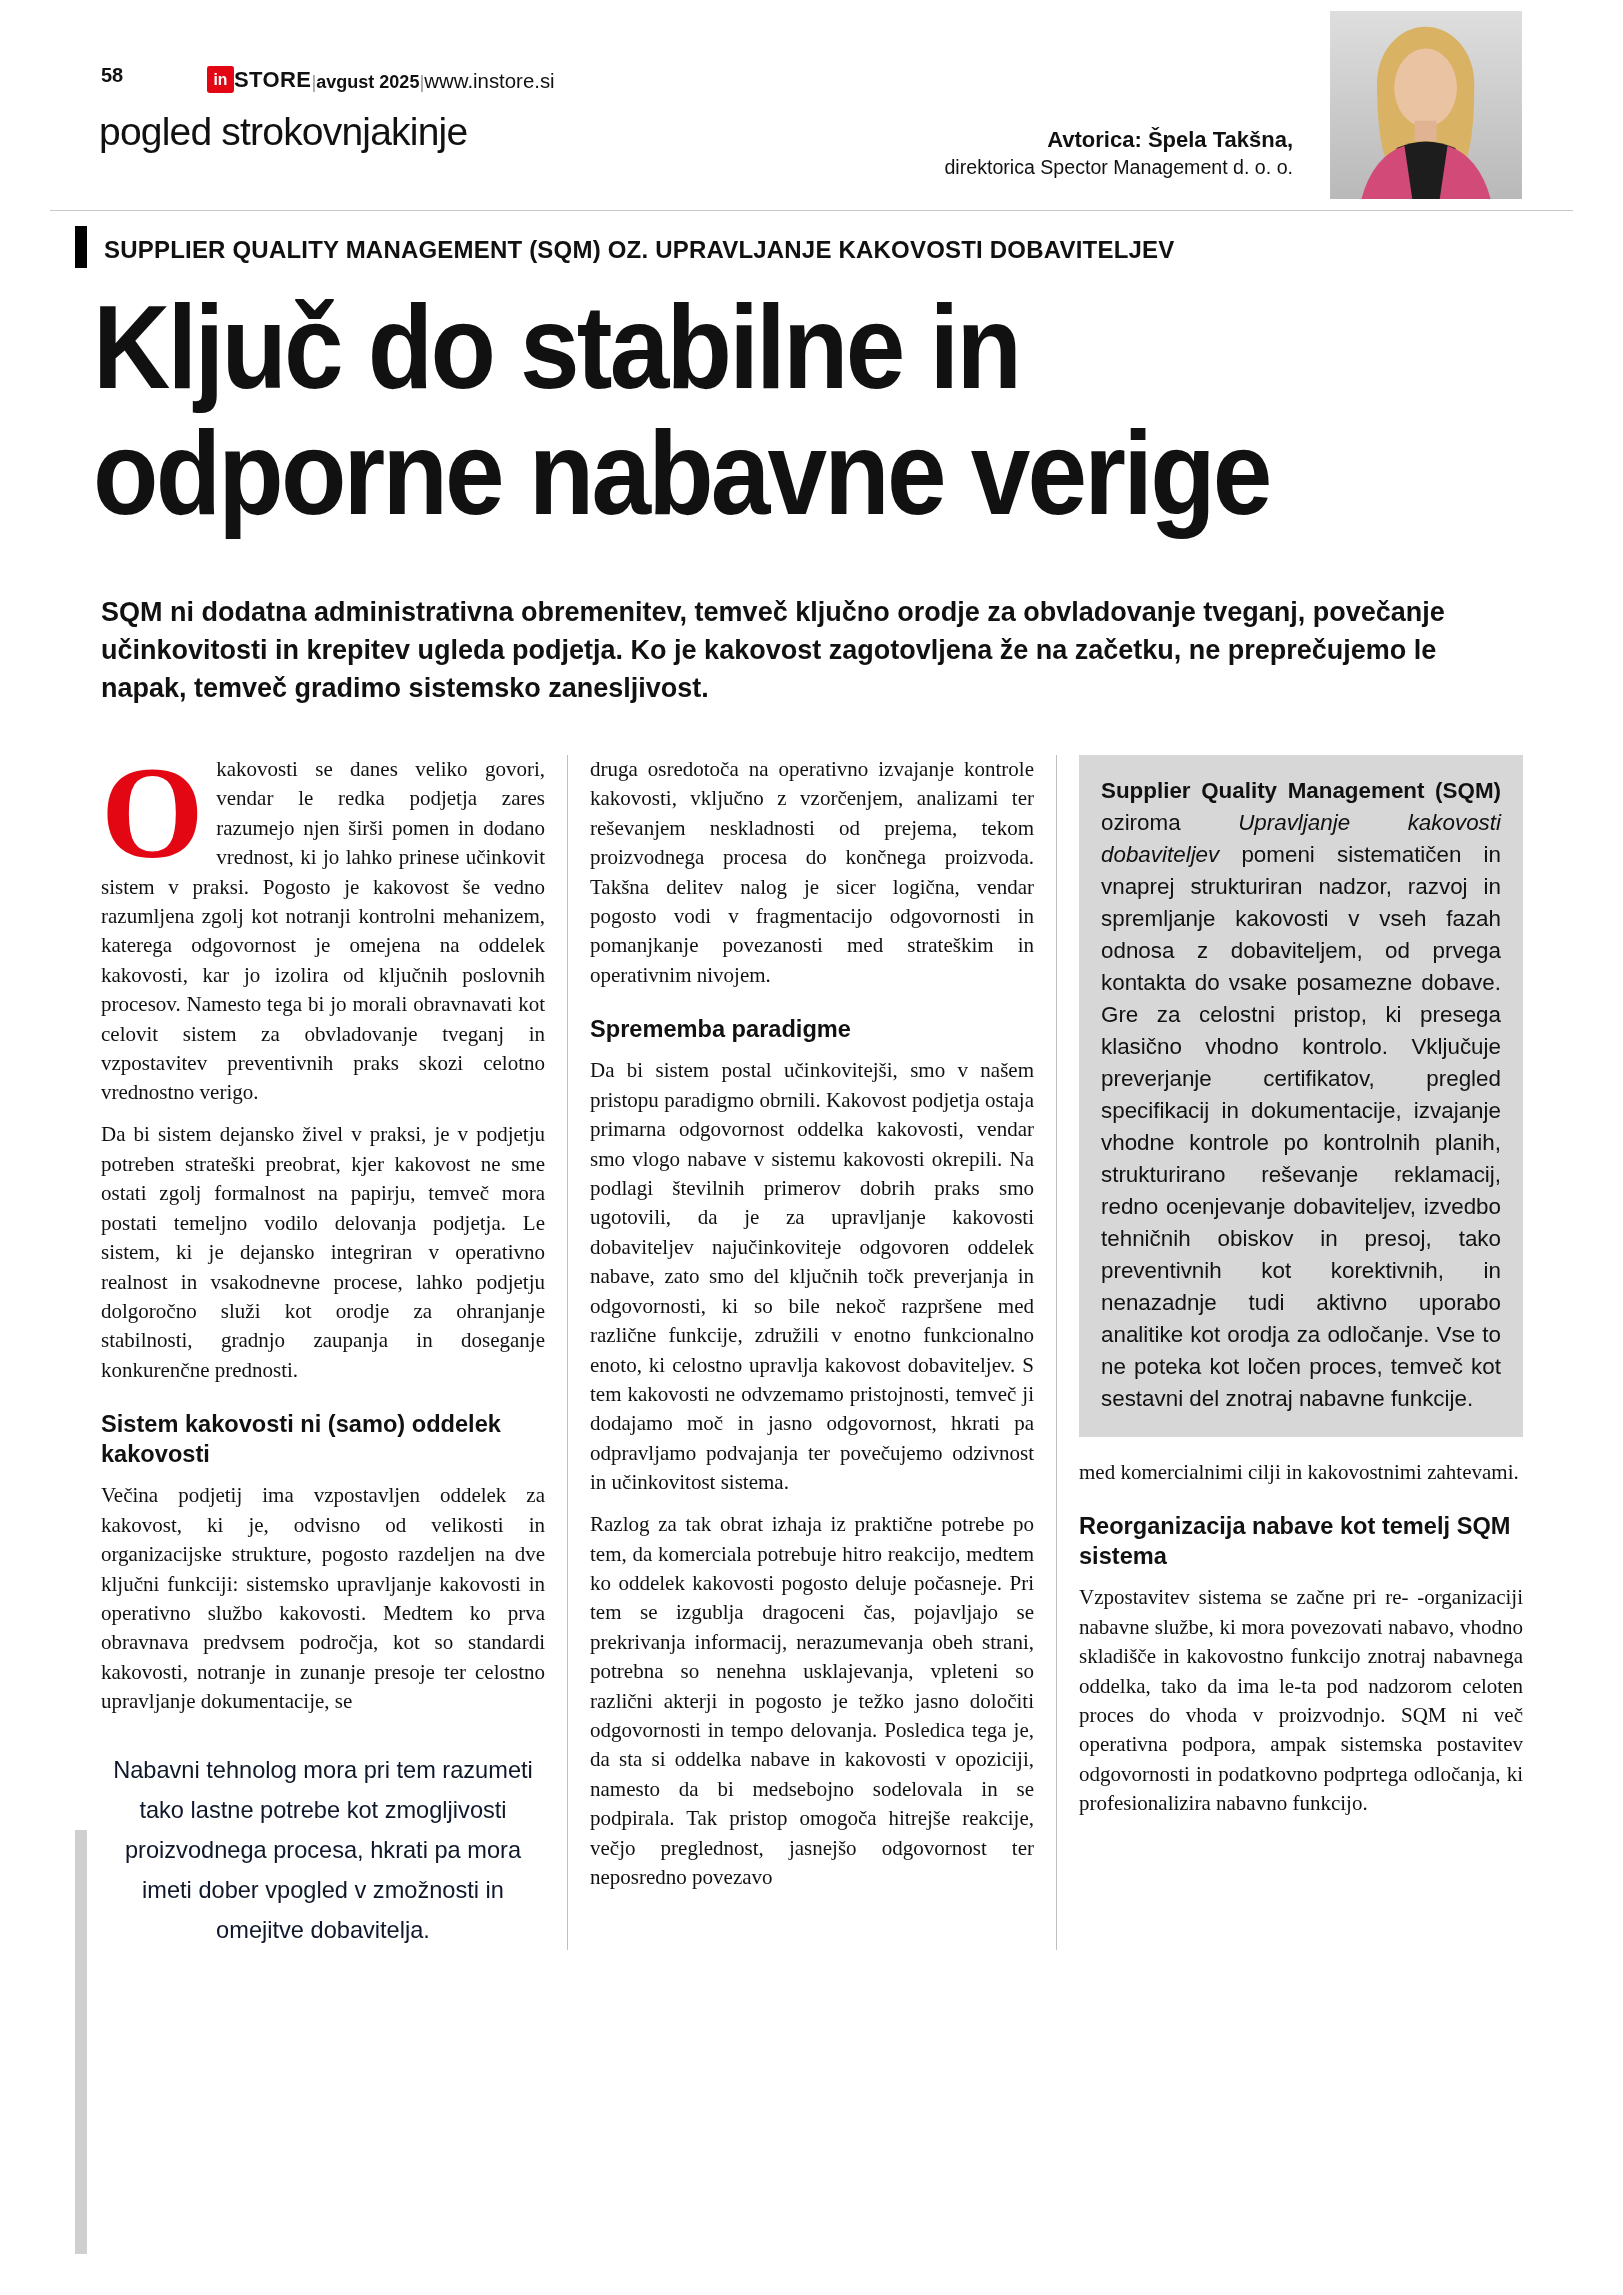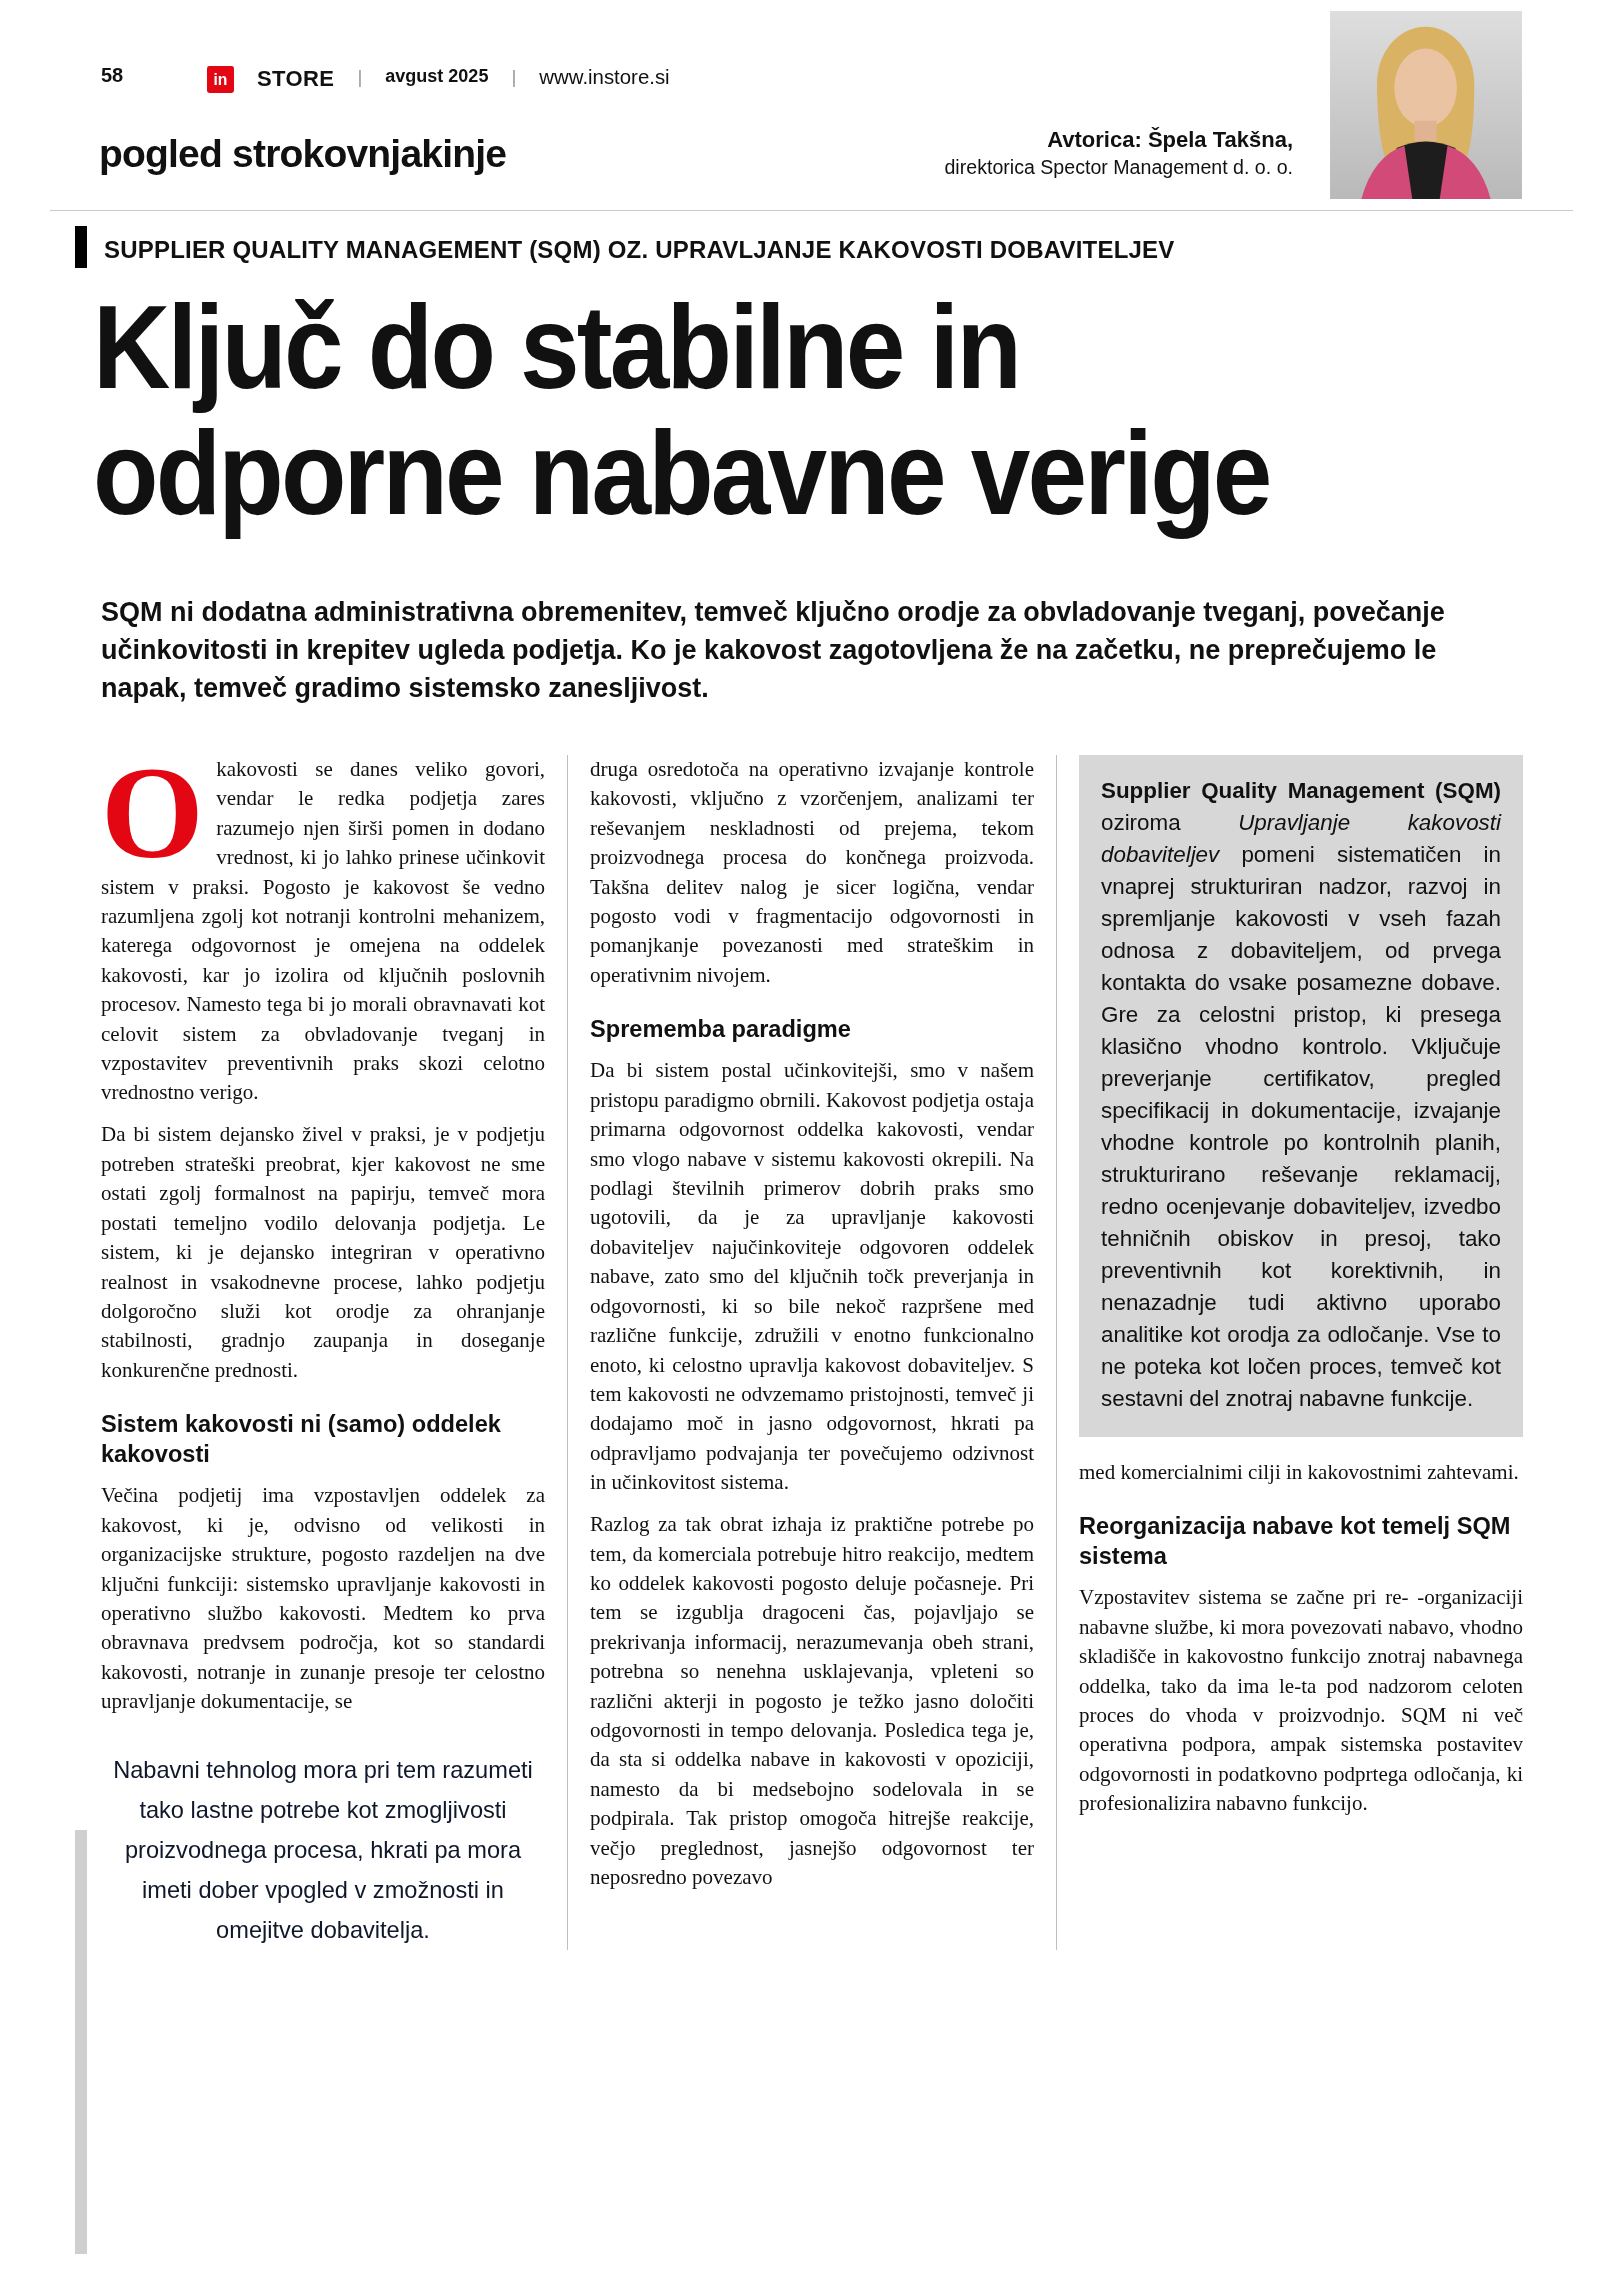--- a/index.html
+++ b/index.html
@@ -14,36 +14,36 @@
     overflow: hidden;
   }
 
   
   .page-number {
     position:absolute; left:101px; top:64px;
     font-size:20px; font-weight:bold;
   }
   .brand {
     position:absolute; left:207px; top:66px;
-    display:flex; align-items:flex-start; gap:23px;
+    display:flex; align-items:flex-end; gap:0;
     font-size:22px;
   }
   .brand .logo-box {
     width:27px; height:27px; background:#e30613; color:#fff;
     display:flex; align-items:center; justify-content:center;
     font-weight:bold; font-size:15.7px; border-radius:2.4px;
   }
   .brand .store { font-weight:bold; letter-spacing:0.4px; }
   .brand .sep { color:#999; font-weight:normal; font-size:19px; }
   .brand .issue { font-weight:bold; font-size:18px; }
   .brand .site { font-size:20.4px; }
 
   .section-title {
     position:absolute; left:99px; top:110px;
-    font-size:39px; font-weight:bold; letter-spacing:-0.8px;margin-top:22px;
+    font-size:39px; font-weight:normal; letter-spacing:-0.8px;
   }
 
   .author-block {
     position:absolute; right:330px; top:127px; text-align:right; width:471px;
   }
   .author-name { font-size:22px; font-weight:bold; }
   .author-role { font-size:19.6px; margin-top:3.1px; }
 
   .author-photo {
     position:absolute; right:101px; top:11px;

